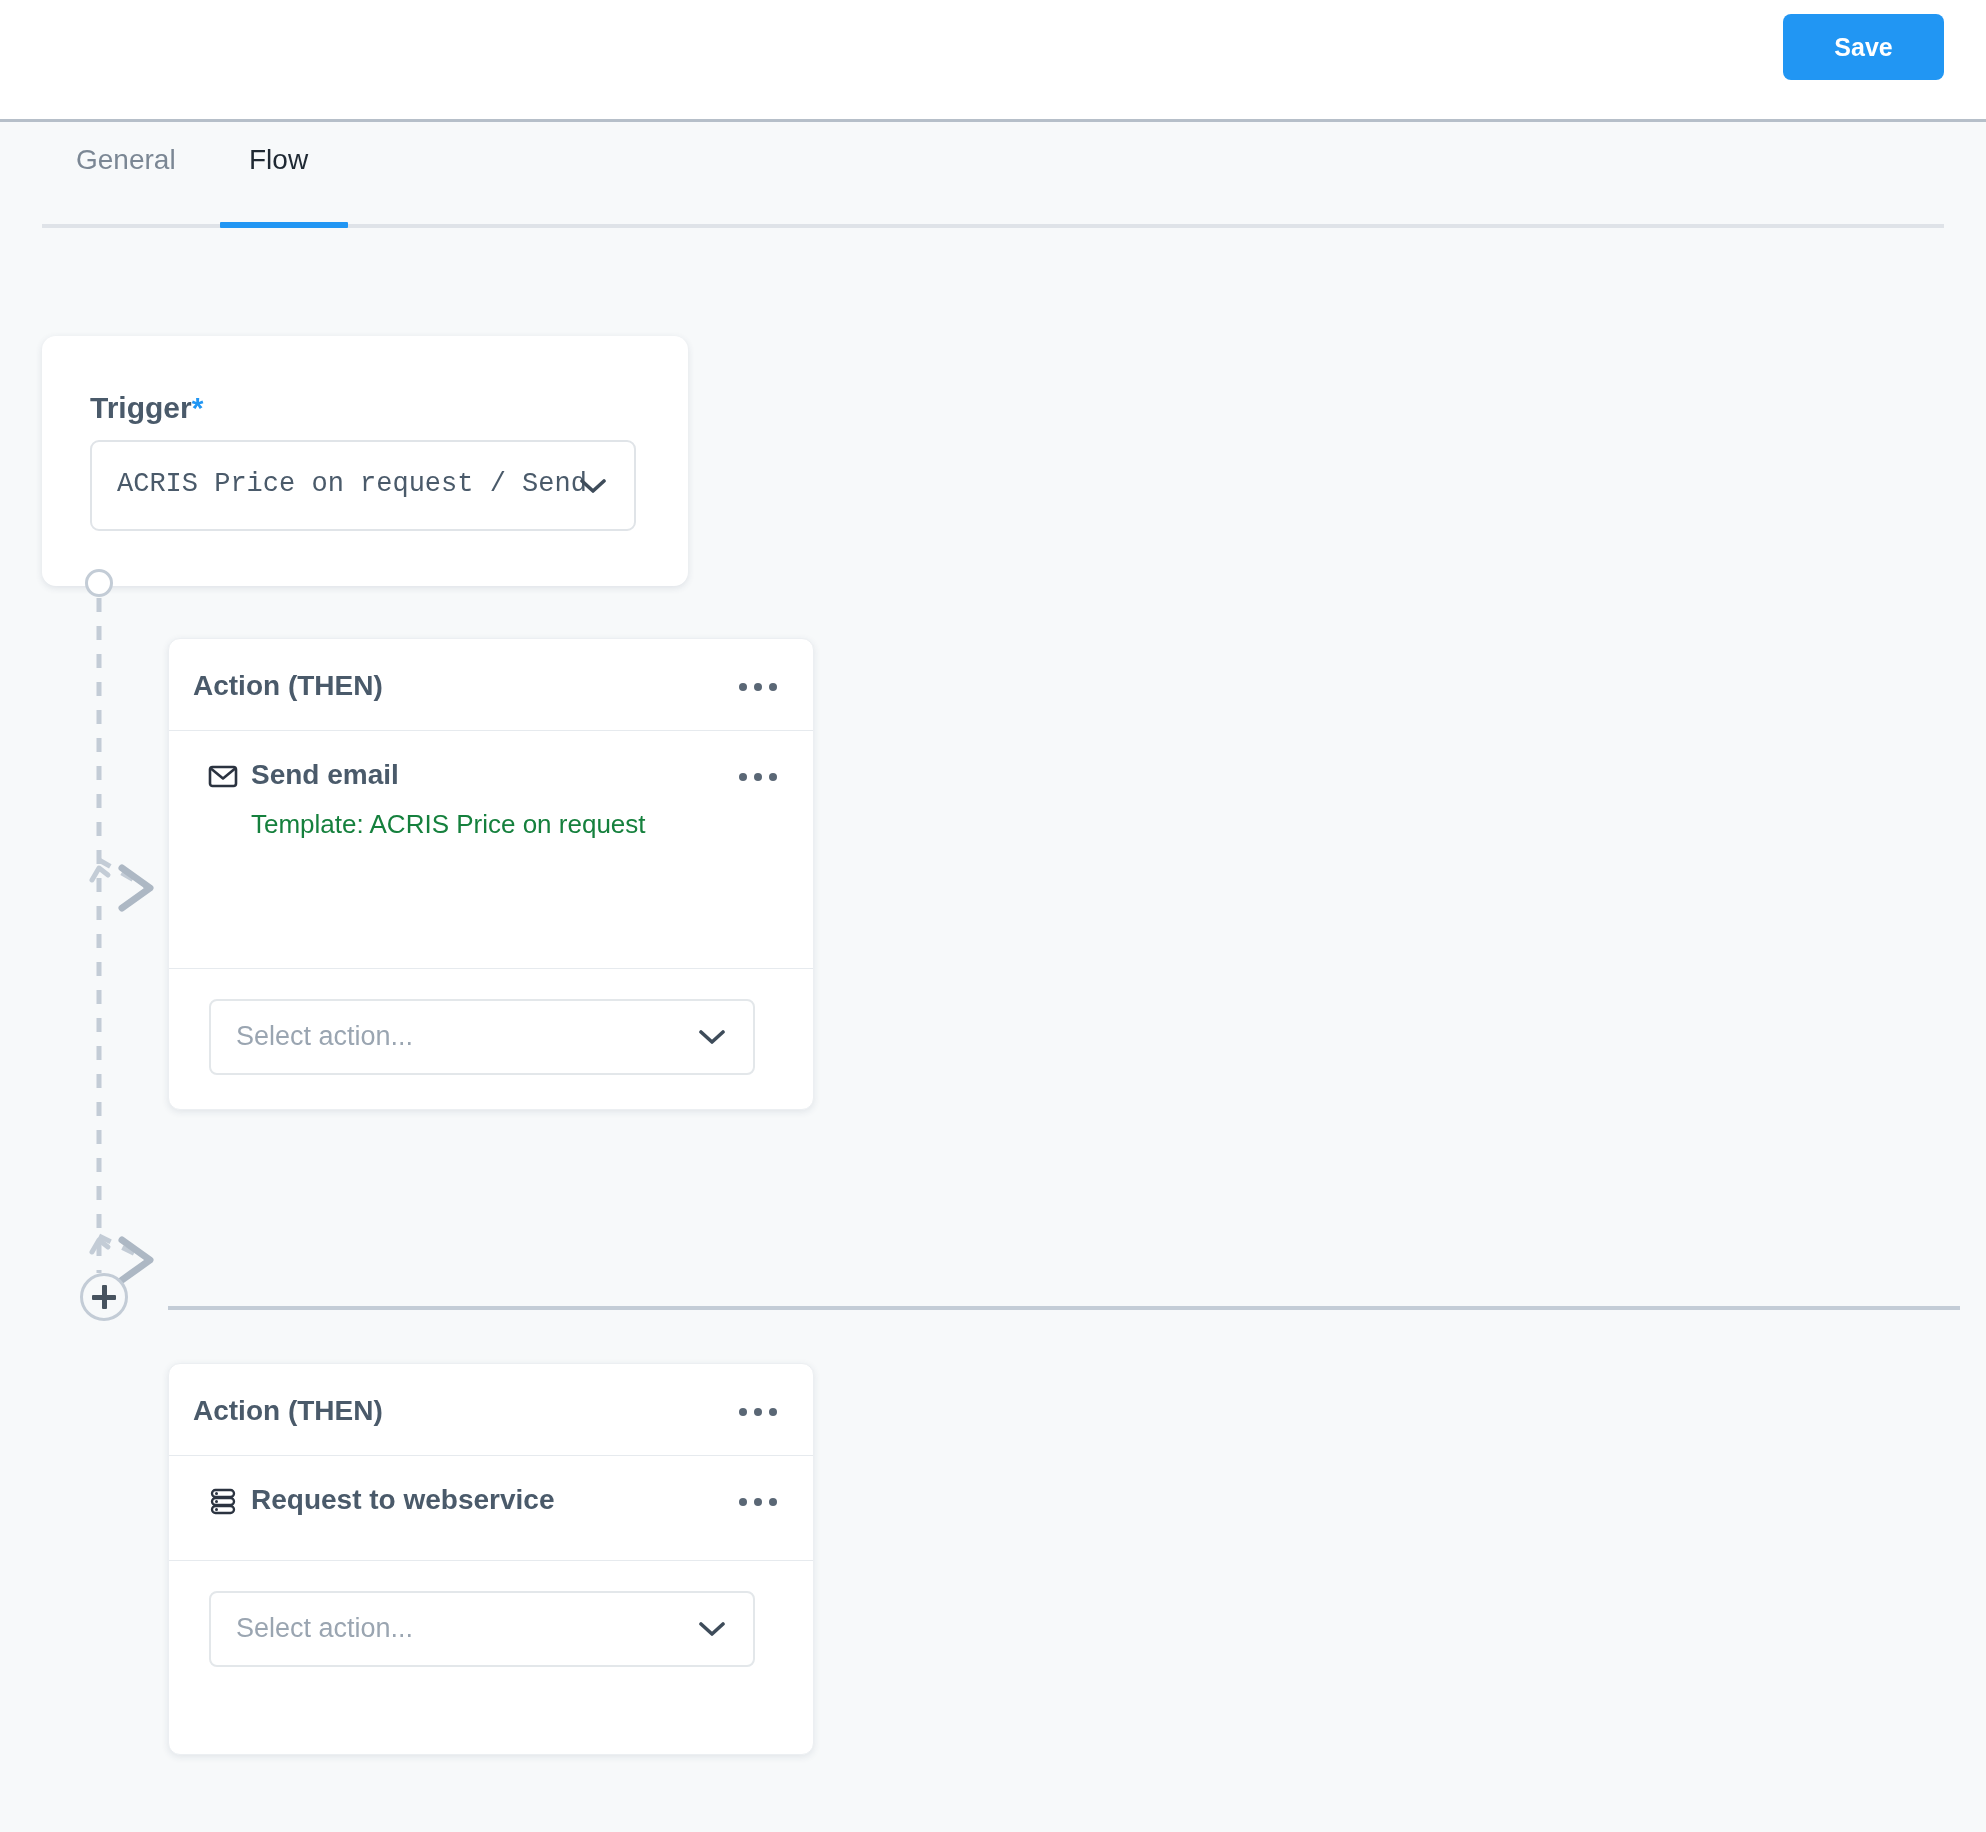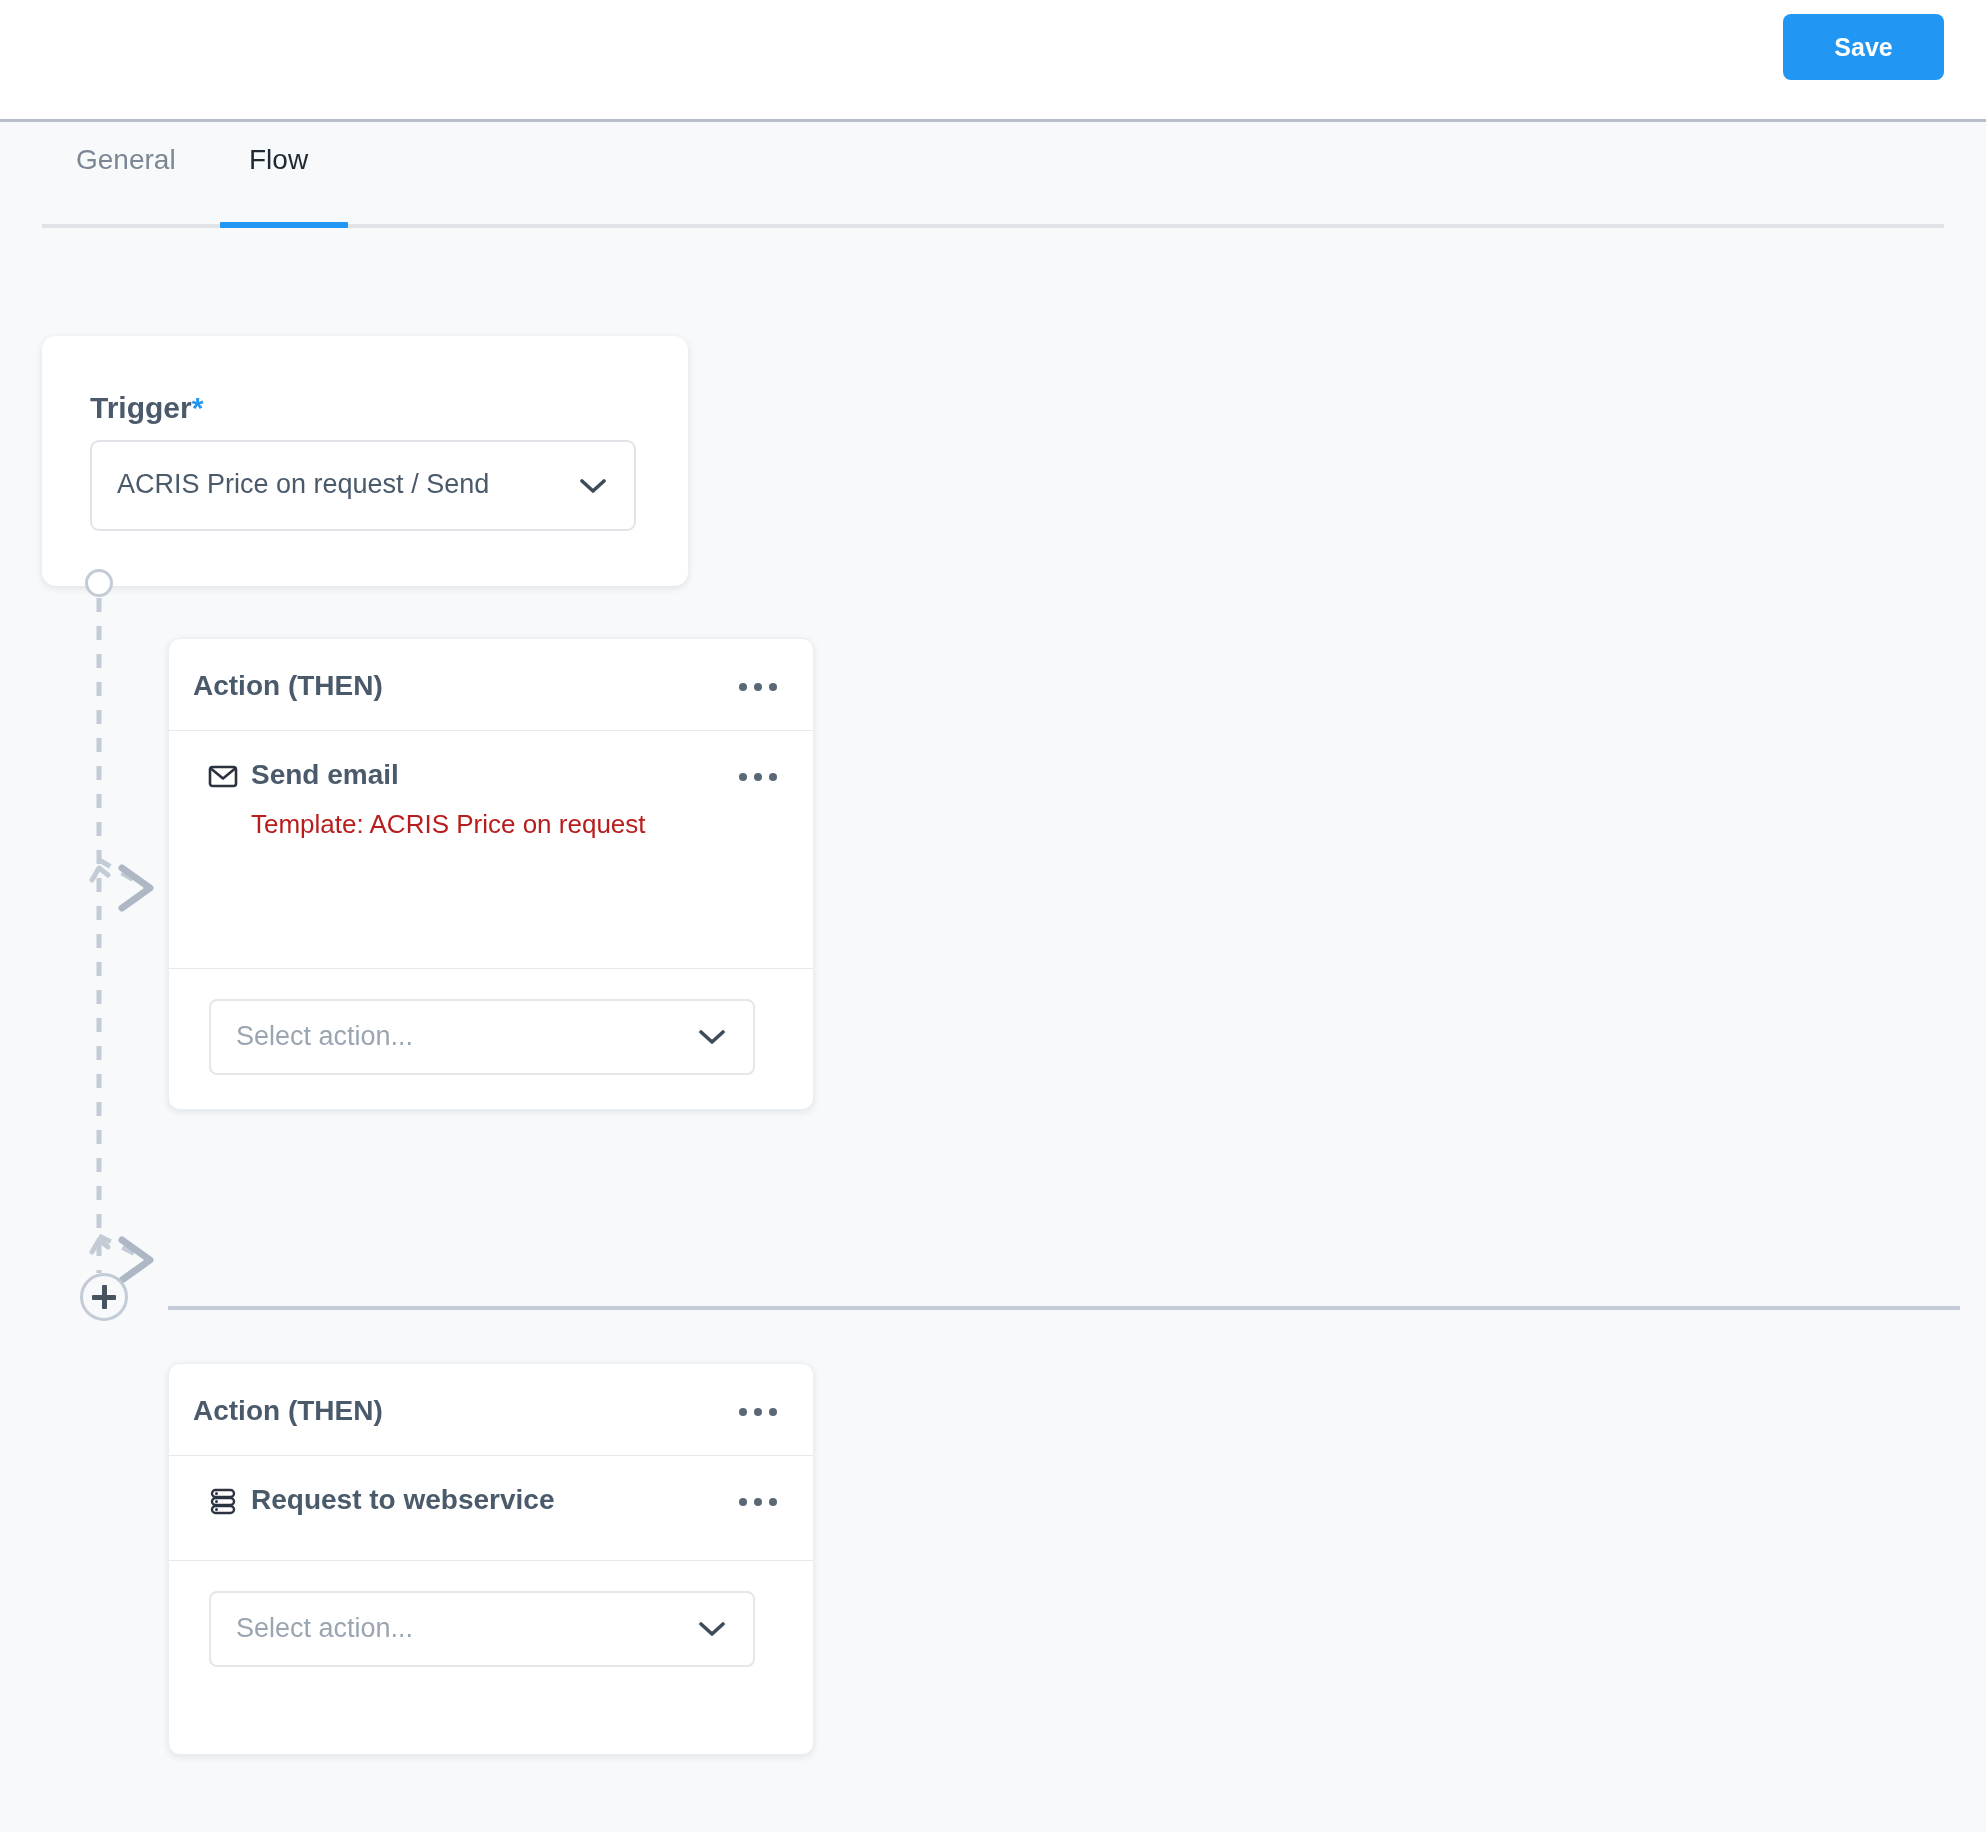--- a/index.html
+++ b/index.html
@@ -137,20 +137,21 @@
     background: #ffffff;
     cursor: pointer;
   }
   .trigger-select-value {
     position: absolute;
     left: 25px;
     top: 27px;
     font-size: 27px;
     color: #4a5a6a;
     white-space: nowrap;
+    font-family: Liberation Mono, monospace;
   }
 
   
   .flow-svg {
     position: absolute;
     left: 0; top: 0;
     width: 1986px;
     height: 1604px;
     pointer-events: none;
     overflow: visible;
@@ -271,21 +272,21 @@
     height: 32px;
   }
 
   .action-desc {
     position: absolute;
     left: 82px;
     top: 73px;
     width: 520px;
     font-size: 26px;
     line-height: 41px;
-    color: #b91c1c;
+    color: #15803d;
   }
 
   .action-footer {
     position: relative;
     height: 142px;
     text-align: right;
   }
   .select-action {
     position: absolute;
     left: 40px;

